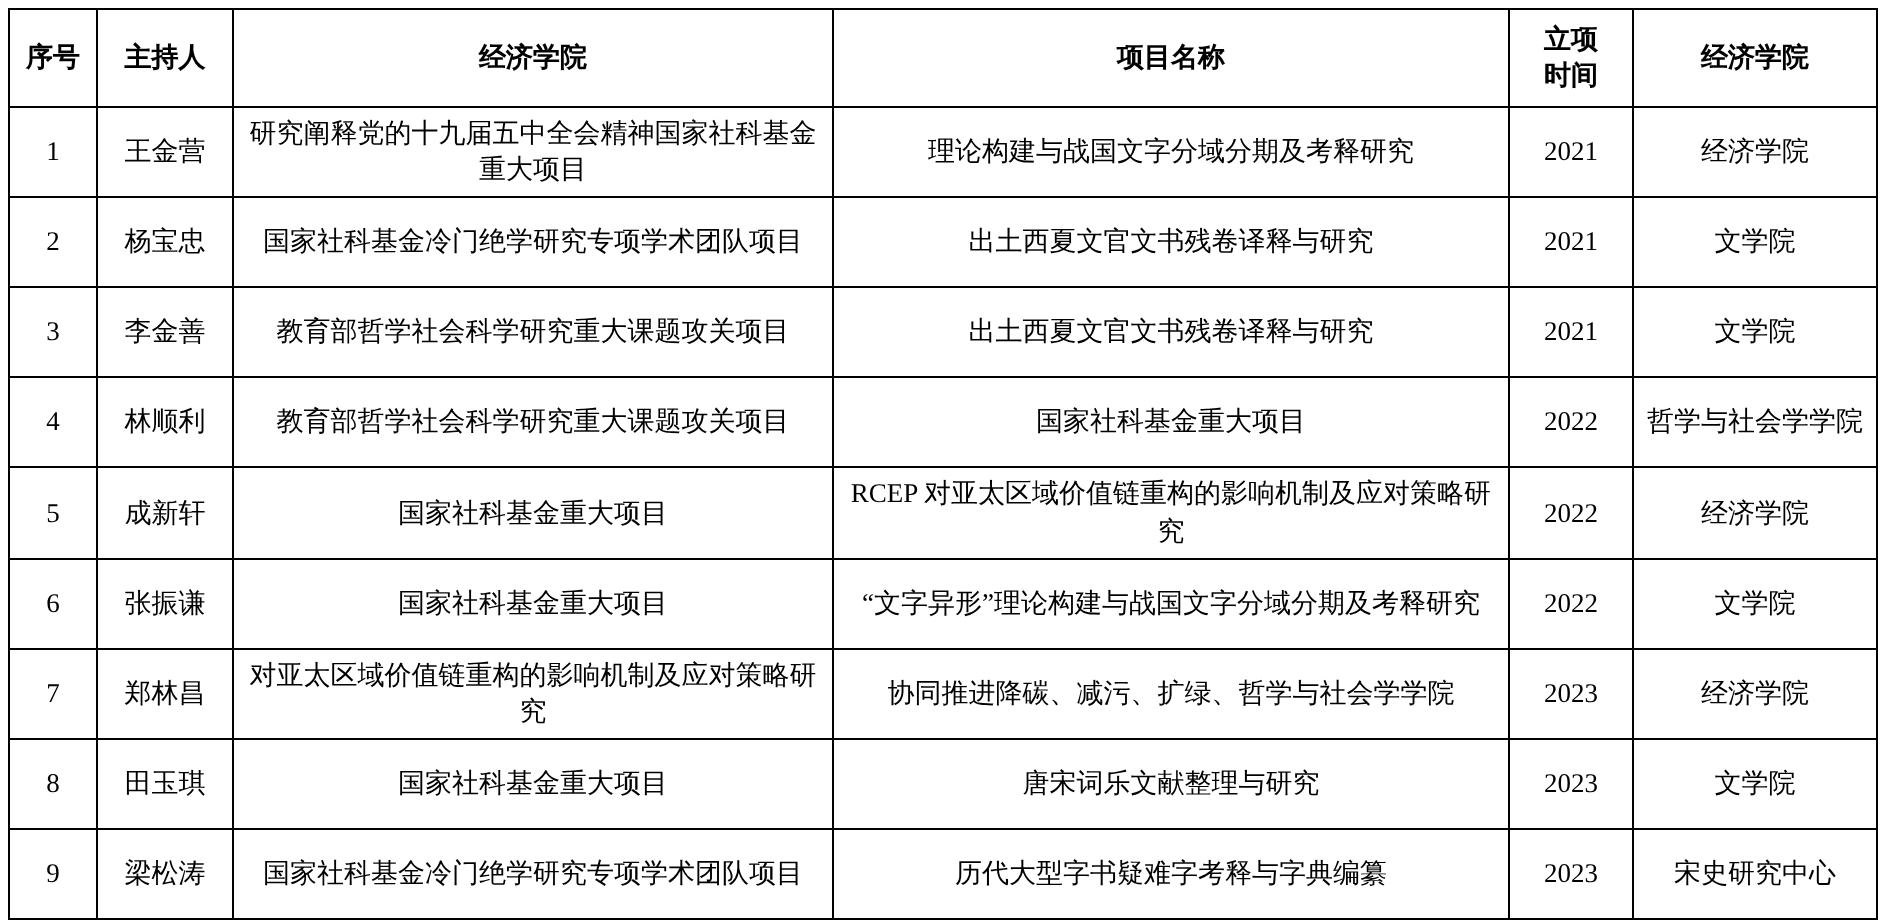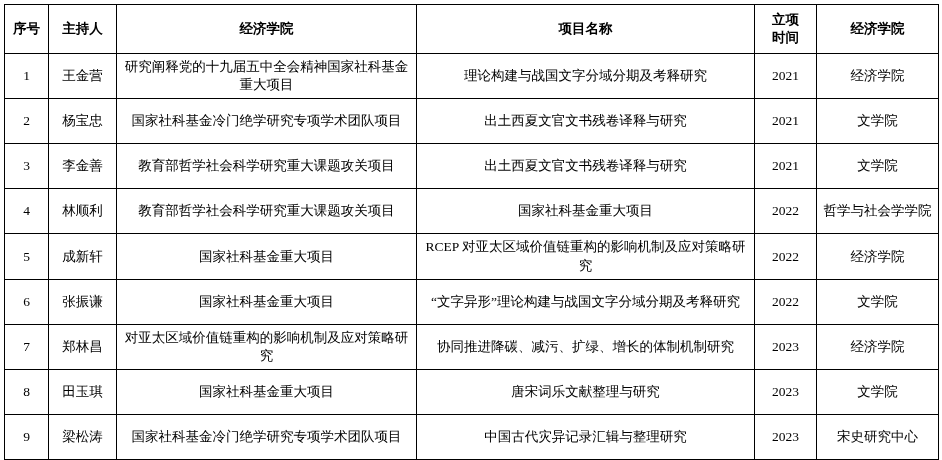--- a/index.html
+++ b/index.html
@@ -130,37 +130,37 @@
         <td>张振谦</td>
         <td class="cell-level">国家社科基金重大项目</td>
         <td class="cell-name">“文字异形”理论构建与战国文字分域分期及考释研究</td>
         <td>2022</td>
         <td>文学院</td>
       </tr>
       <tr>
         <td>7</td>
         <td>郑林昌</td>
         <td class="cell-level">对亚太区域价值链重构的影响机制及应对策略研究</td>
-        <td class="cell-name">协同推进降碳、减污、扩绿、增长的体制机制研究</td>
+        <td class="cell-name">协同推进降碳、减污、扩绿、哲学与社会学学院</td>
         <td>2023</td>
         <td>经济学院</td>
       </tr>
       <tr>
         <td>8</td>
         <td>田玉琪</td>
         <td class="cell-level">国家社科基金重大项目</td>
         <td class="cell-name">唐宋词乐文献整理与研究</td>
         <td>2023</td>
         <td>文学院</td>
       </tr>
       <tr>
         <td>9</td>
         <td>梁松涛</td>
         <td class="cell-level">国家社科基金冷门绝学研究专项学术团队项目</td>
-        <td class="cell-name">中国古代灾异记录汇辑与整理研究</td>
+        <td class="cell-name">历代大型字书疑难字考释与字典编纂</td>
         <td>2023</td>
         <td>宋史研究中心</td>
       </tr>
       <tr>
         <td>10</td>
         <td>金胜勇</td>
         <td class="cell-level">国家社科基金重大项目</td>
         <td class="cell-name">数智时代图书馆的统计和评价研究</td>
         <td>2024</td>
         <td>管理学院</td>

